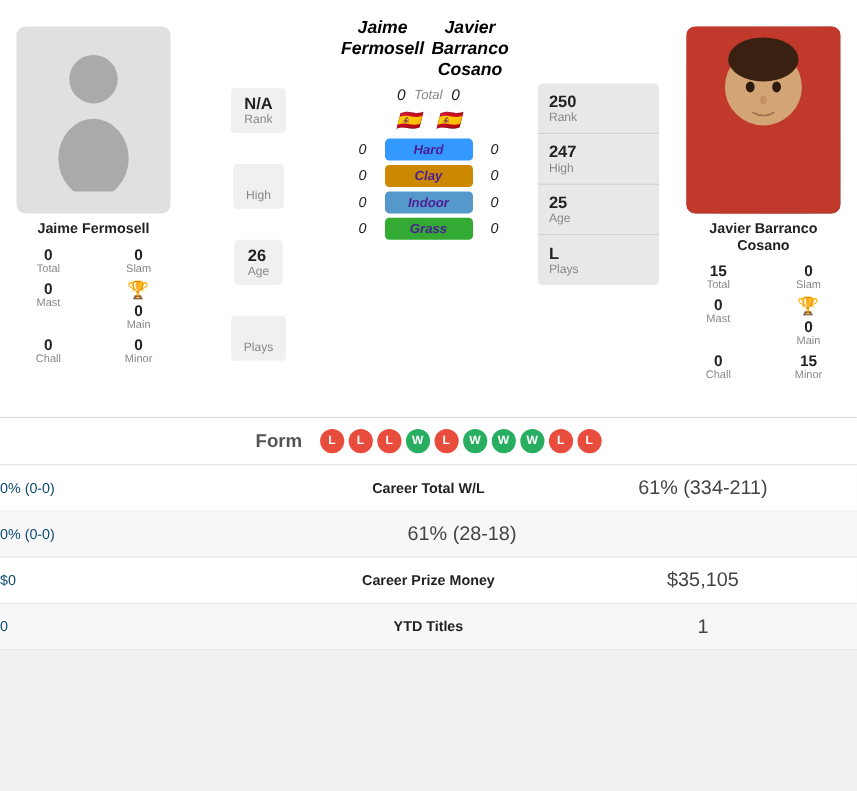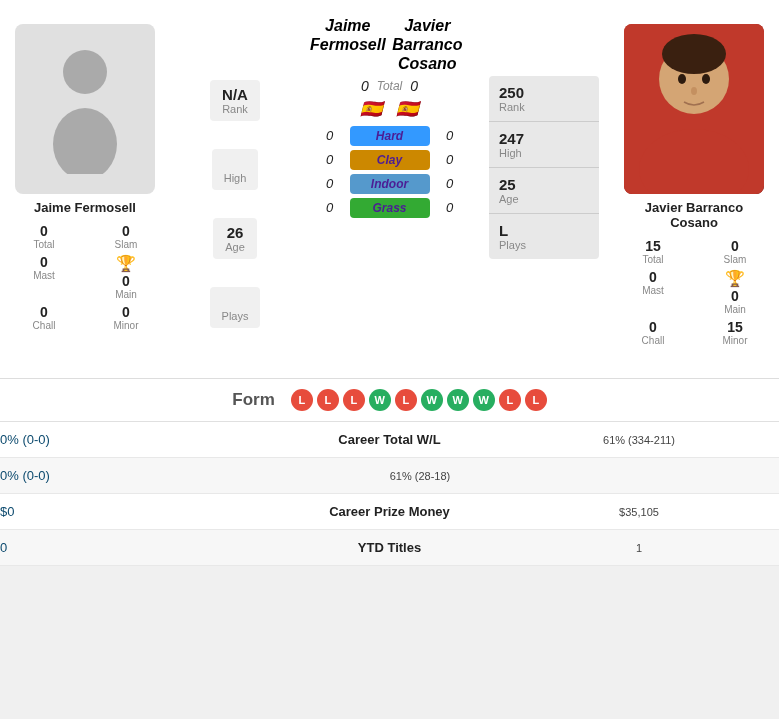--- a/index.html
+++ b/index.html
@@ -119,21 +119,21 @@
       text-align: center;
       font-size: 13px;
       color: #222;
     }
 
     
     .center-stat-box {
       background: #f0f0f0;
       border-radius: 4px;
       padding: 6px 12px;
-      text-align: center;
+      text-align: left;
       margin: 4px 6px;
     }
 
     .center-stat-value {
       font-size: 15px;
       font-weight: bold;
       color: #222;
     }
 
     .center-stat-label {
@@ -262,21 +262,21 @@
       flex: 1;
       text-align: center;
       font-size: 13px;
       font-weight: bold;
       color: #222;
     }
 
     .stats-right-val {
       width: 280px;
       text-align: center;
-      font-size: 11px;
+      font-size: 18px;
       color: #444;
     }
 
     .middle-section {
       display: flex;
       flex-direction: column;
       align-items: center;
       flex: 1;
       font-style: italic;
     }

